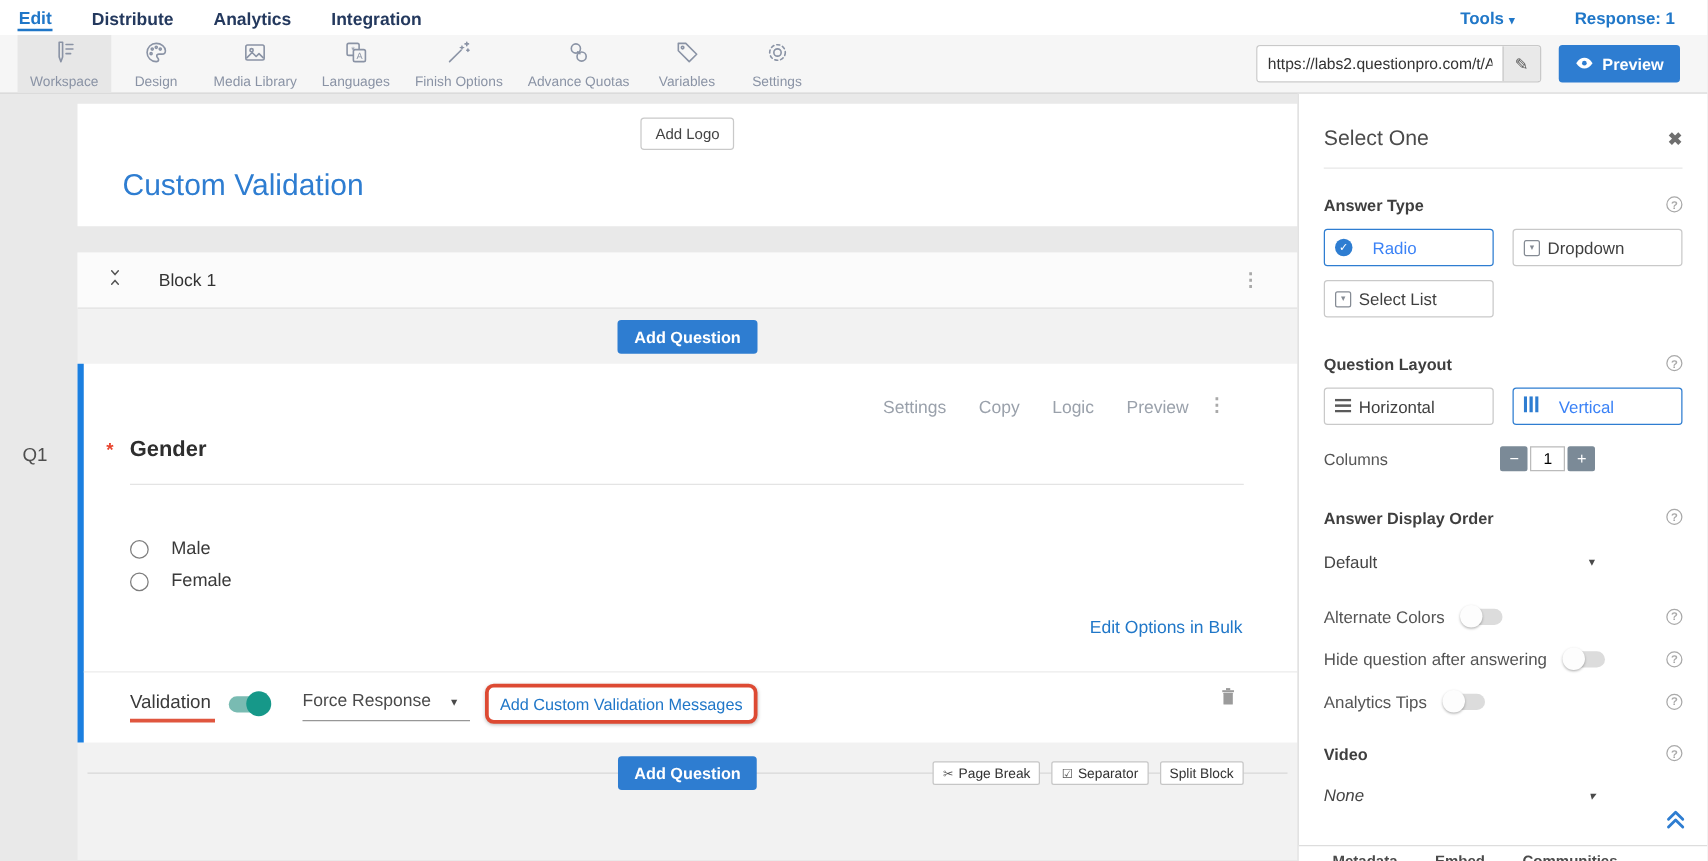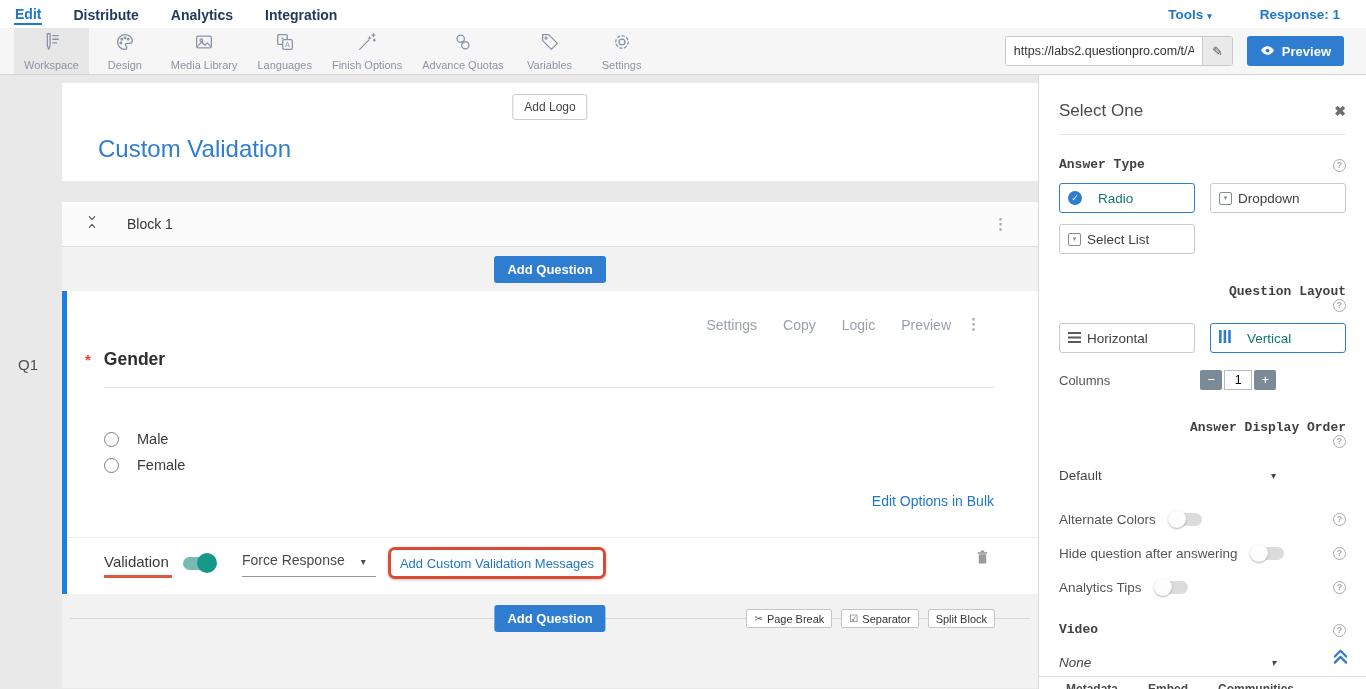--- a/index.html
+++ b/index.html
@@ -84,28 +84,28 @@
   .bf-right { position:absolute; top:15px; right:43px; display:flex; gap:9px; }
   .bf-btn { display:flex; align-items:center; gap:4px; background:#fff; border:1px solid #c6c6c6; border-radius:2px; font-size:11px; color:#333; padding:0 7px; height:19px; cursor:pointer; font-family:"Liberation Sans",sans-serif; }
   .bf-ic { font-size:10px; color:#555; }
 
   
   .panel { width:328px; flex:none; background:#fff; border-left:1px solid #d9d9d9; position:relative; padding:0 20px; }
   .p-header { display:flex; align-items:center; justify-content:space-between; margin-top:26px; }
   .p-title { font-size:17px; color:#4b4b4b; font-weight:500; }
   .p-close { font-size:14px; font-weight:700; color:#6f6f6f; cursor:pointer; }
   .p-div { border-top:1px solid #e8e8e8; margin-top:13px; }
-  .p-sec { display:flex; align-items:flex-end; justify-content:space-between;font-family:Liberation Mono, monospace; }
+  .p-sec { display:flex; align-items:flex-start; justify-content:space-between; }
   .p-sec-label { font-size:13px; font-weight:700; color:#3f3f3f; }
-  .mt22 { margin-top:22px; } .mt30 { margin-top:30px;flex-direction:column; } .mt26 { margin-top:26px; }
+  .mt22 { margin-top:22px; } .mt30 { margin-top:30px; } .mt26 { margin-top:26px; }
   .help { width:13px; height:13px; border:1.4px solid #a9a9a9; border-radius:50%; color:#a9a9a9; font-size:9px; font-weight:700; display:flex; align-items:center; justify-content:center; flex:none; cursor:pointer; }
   .help::after { content:"?"; }
   .p-grid { display:grid; grid-template-columns:136px 136px; gap:11px 15px; margin-top:11px; }
   .p-btn { display:flex; align-items:center; gap:6px; height:30px; border:1px solid #c9c9c9; border-radius:3px; padding:0 0 0 8px; font-size:13.5px; color:#3f3f3f; background:#fff; cursor:pointer; font-family:"Liberation Sans",sans-serif; }
-  .p-btn.sel { border:1.5px solid #2e7dd1; color:#0f766e;gap:16px; }
+  .p-btn.sel { border:1.5px solid #2e7dd1; color:#3b82f6;gap:16px; }
   .ic-check-circle { width:14px; height:14px; border-radius:50%; background:#2e7dd1; color:#fff; font-size:9px; display:flex; align-items:center; justify-content:center; flex:none; }
   .ic-check-circle::after { content:"✓"; }
   .ic-checkbox { width:13px; height:13px; border-radius:2px; background:#4d535c; color:#fff; font-size:9px; display:flex; align-items:center; justify-content:center; flex:none; }
   .ic-checkbox::after { content:"✓"; }
   .ic-dropdown { width:13px; height:13px; border-radius:2px; border:1.4px solid #858b94; color:#858b94; font-size:7px; display:flex; align-items:center; justify-content:center; flex:none; }
   .ic-dropdown::after { content:"▾"; }
   .columns-row { display:flex; align-items:center; margin-top:17px; }
   .col-label { font-size:13px; color:#555; }
   .stepper { display:flex; align-items:center; margin-left:90px; }
   .step-btn { width:22px; height:20px; background:#7b8a97; color:#fff; border:none; border-radius:2px; font-size:13px; text-align:center; cursor:pointer; line-height:18px; }

